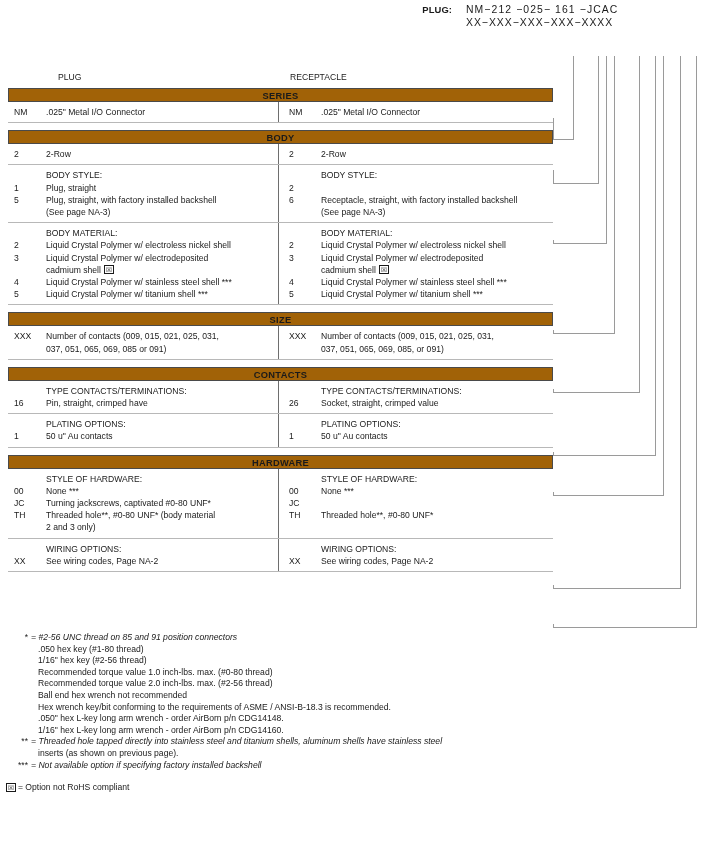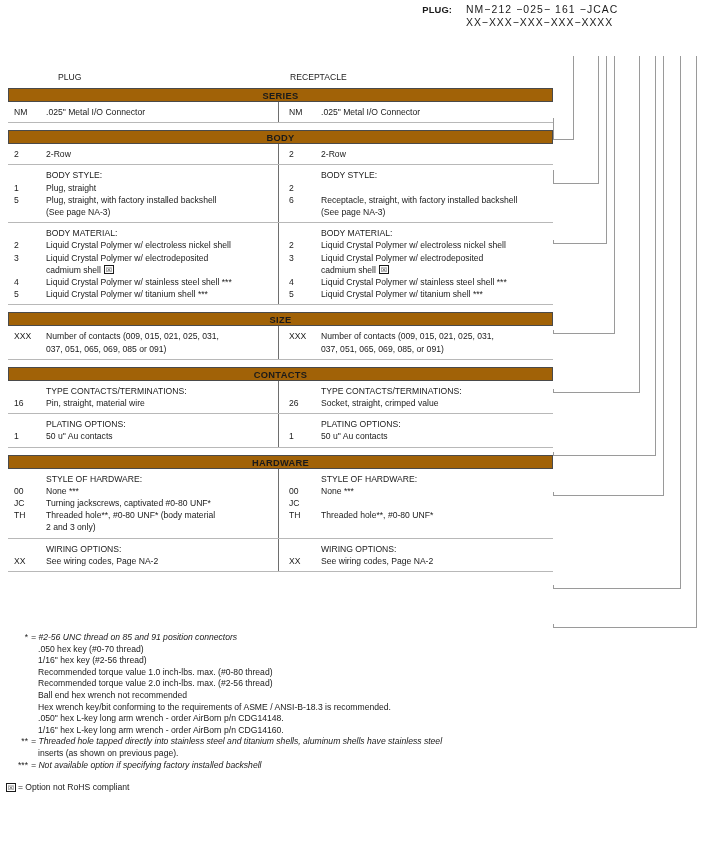--- a/index.html
+++ b/index.html
@@ -339,21 +339,21 @@
         </div>
       </div>
     </div>
     <div class="spacer"></div>
     <div class="band">CONTACTS</div>
     <div class="rowgroup">
       <div class="cell left">
         <div class="subhead">TYPE CONTACTS/TERMINATIONS:</div>
         <div class="opt">
           <span class="code">16</span>
-          <span class="desc">Pin, straight, material wire</span>
+          <span class="desc">Pin, straight, crimped have</span>
         </div>
       </div>
       <div class="cell right">
         <div class="subhead">TYPE CONTACTS/TERMINATIONS:</div>
         <div class="opt">
           <span class="code">26</span>
           <span class="desc">Socket, straight, crimped value</span>
         </div>
       </div>
     </div>
@@ -422,21 +422,21 @@
         </div>
       </div>
     </div>
   </div>
 
 <div id="footnotes">
     <div class="fn">
       <span class="marker">*</span>
       <span class="body">= #2-56 UNC thread on 85 and 91 position connectors</span>
     </div>
-    <div class="fn-sub">.050 hex key (#0-70 thread)</div>
+    <div class="fn-sub">.050 hex key (#1-80 thread)</div>
     <div class="fn-sub">1/16" hex key (#2-56 thread)</div>
     <div class="fn-sub">Recommended torque value 1.0 inch-lbs. max. (#0-80 thread)</div>
     <div class="fn-sub">Recommended torque value 2.0 inch-lbs. max. (#2-56 thread)</div>
     <div class="fn-sub">Ball end hex wrench not recommended</div>
     <div class="fn-sub">Hex wrench key/bit conforming to the requirements of ASME / ANSI-B-18.3 is recommended.</div>
     <div class="fn-sub">.050" hex L-key long arm wrench - order AirBorn p/n CDG14148.</div>
     <div class="fn-sub">1/16" hex L-key long arm wrench - order AirBorn p/n CDG14160.</div>
     <div class="fn">
       <span class="marker">**</span>
       <span class="body">= Threaded hole tapped directly into stainless steel and titanium shells, aluminum shells have stainless steel</span>

